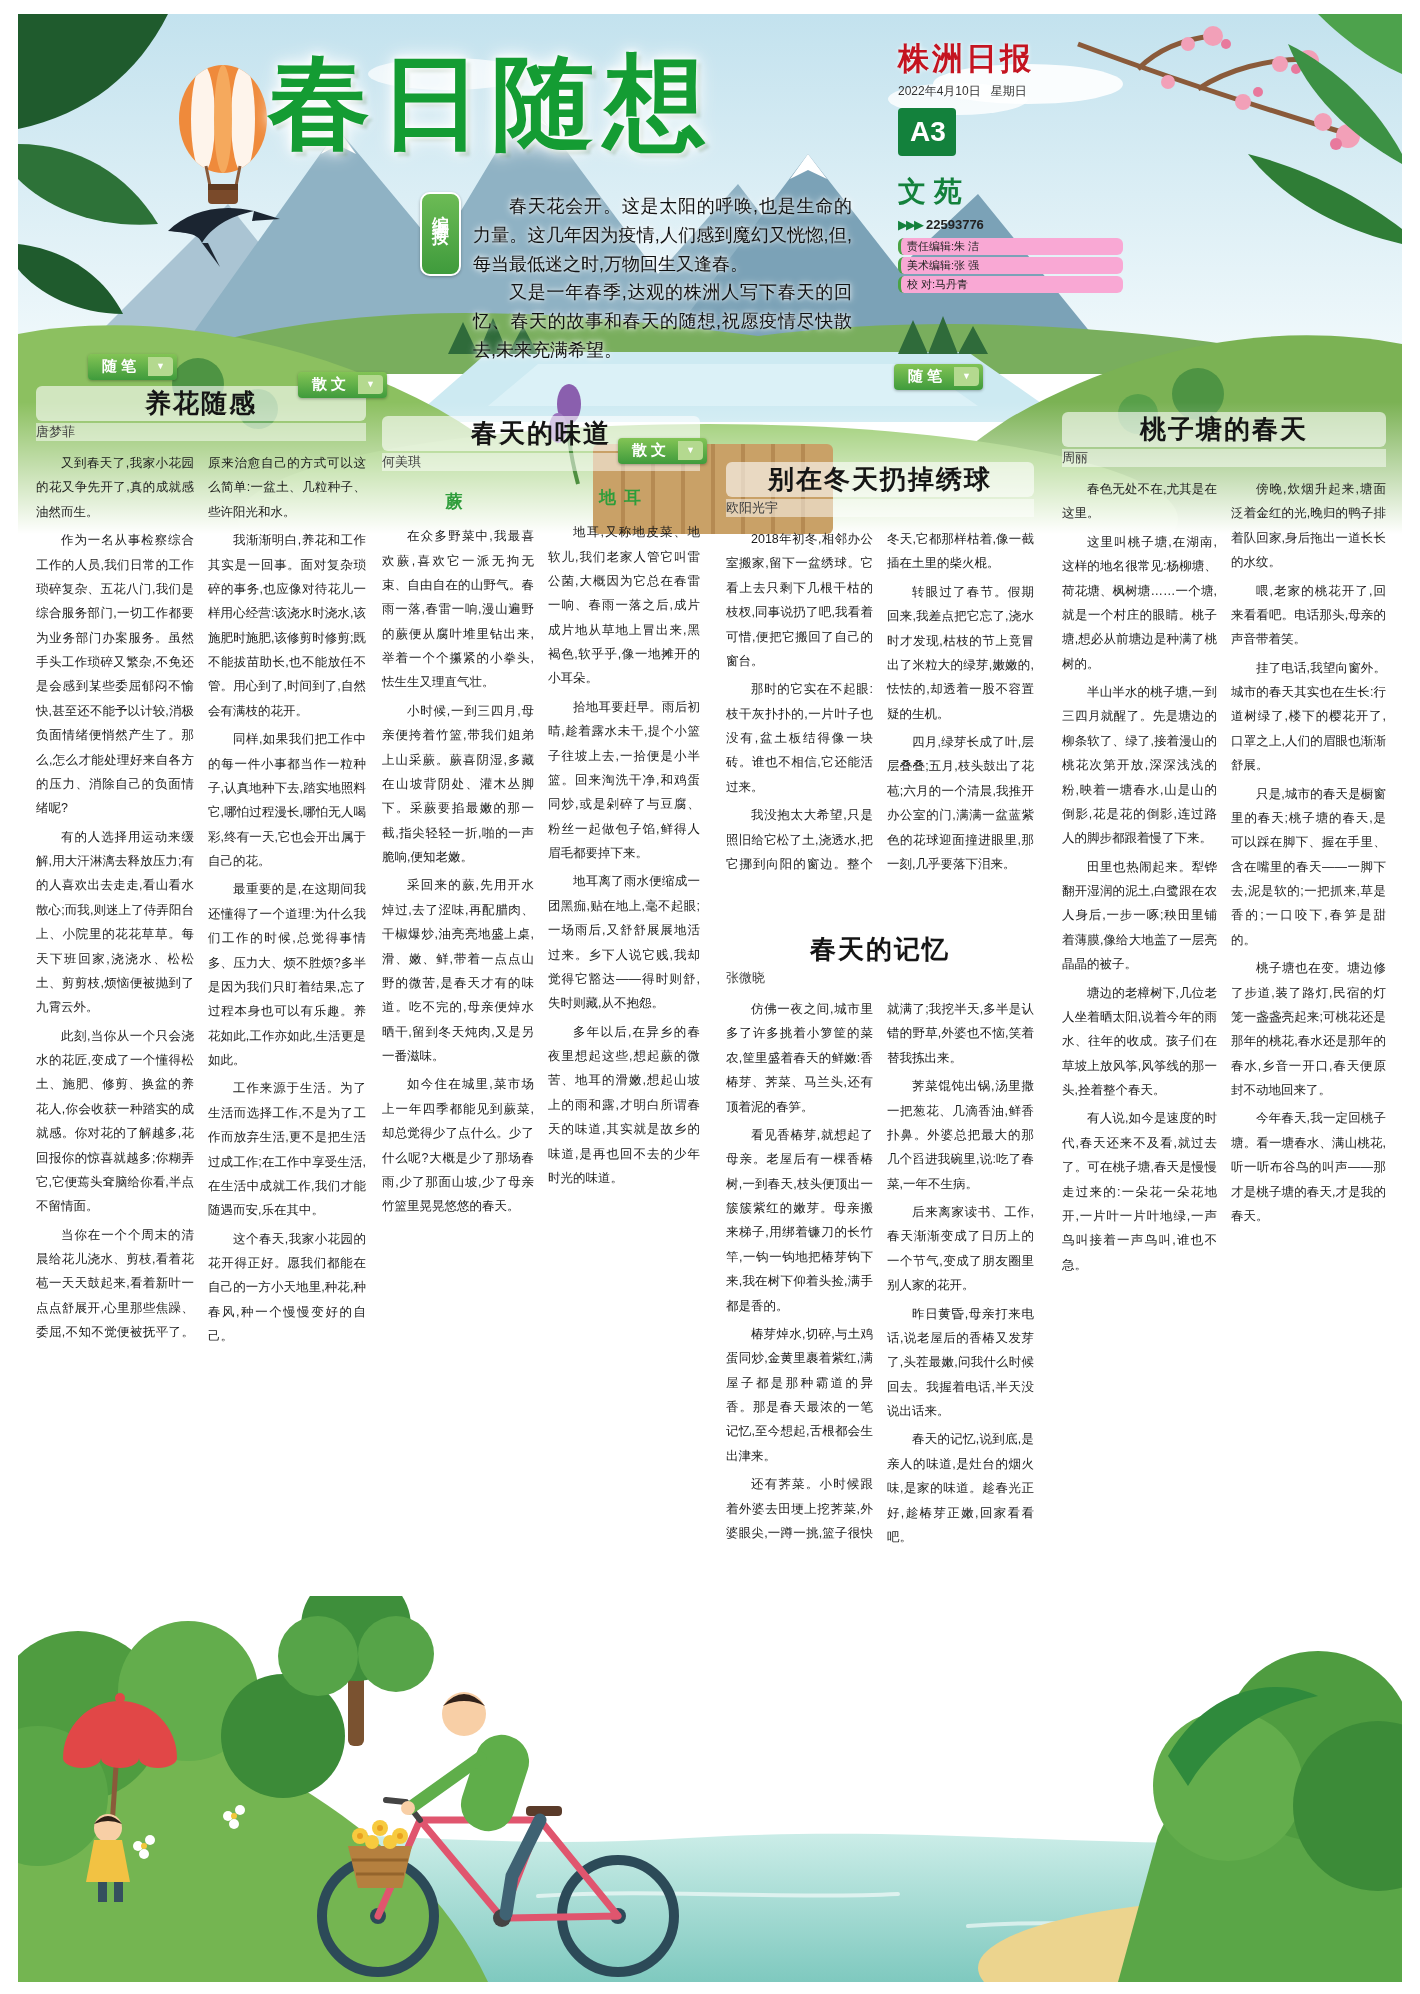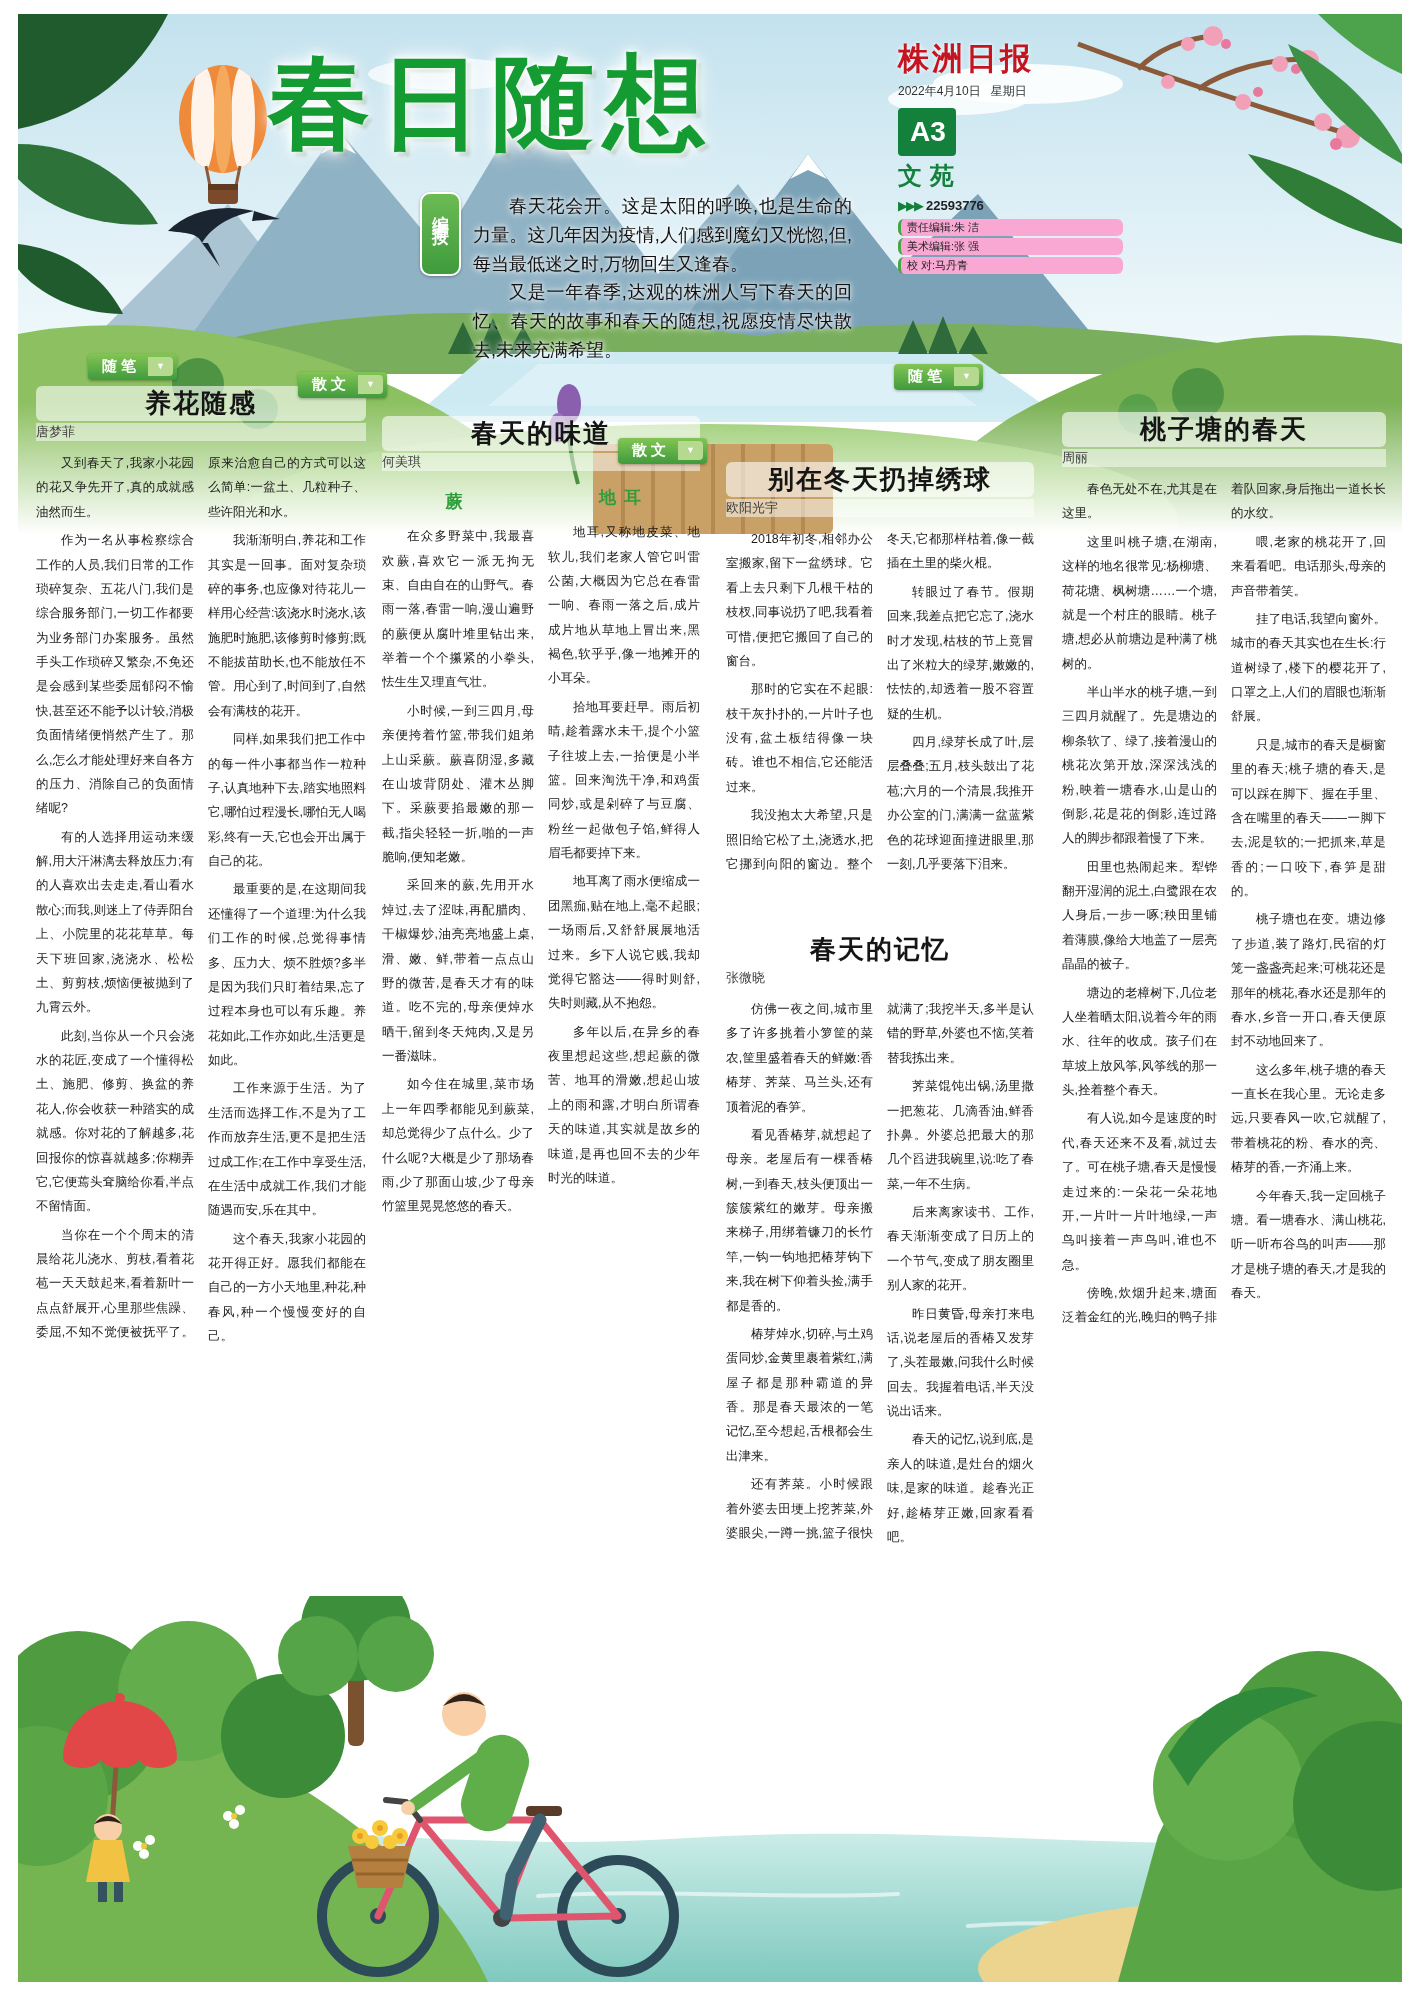--- a/index.html
+++ b/index.html
@@ -8,21 +8,21 @@
   svg{display:block;}
 
   .header-art{position:absolute;left:18px;top:14px;width:1384px;height:520px;z-index:1;}
   .footer-art{position:absolute;left:18px;bottom:12px;width:1384px;height:386px;z-index:2;}
 
   .masthead{position:absolute;left:898px;top:38px;width:225px;z-index:6;}
   .paper-name{color:#c41420;font-size:31px;font-weight:900;font-family:"Liberation Serif",serif;letter-spacing:3px;text-shadow:0 0 4px #fff;}
   .date-row{margin-top:3px;font-size:12px;color:#333;display:flex;gap:10px;align-items:baseline;}
   .page-sec{display:flex;flex-direction:column;gap:4px;margin-top:8px;}
   .pageno{background:#13813c;color:#fff;font-weight:bold;font-size:28px;padding:8px 12px;border-radius:4px;width:34px;text-align:center;}
-  .section{color:#13813c;font-weight:bold;font-size:24px;letter-spacing:8px;}
+  .section{color:#13813c;font-weight:bold;font-size:28px;letter-spacing:8px;margin-top:13px;}
   .hotline{margin-top:6px;font-size:13px;color:#222;font-weight:bold;}
   .hotline .arrows{color:#13813c;margin-right:4px;letter-spacing:-2px;}
   .editors{margin-top:6px;}
   .editors p{margin:2px 0;font-size:11px;color:#222;background:#f9a8d4;border-left:3px solid #4aa344;padding:1px 6px;border-radius:6px;}
 
   .main-title{position:absolute;left:268px;top:48px;z-index:6;margin:0;font-family:"Liberation Serif","DejaVu Serif",serif;
     font-size:102px;font-weight:900;color:#149c33;letter-spacing:10px;line-height:1.1;
     text-shadow:0 0 6px #fff,0 0 14px #fff,0 0 22px rgba(255,255,255,.95),4px 4px 3px rgba(20,80,20,.28);}
 
   .editor-note{position:absolute;left:420px;top:192px;width:432px;display:flex;gap:12px;z-index:6;}
@@ -290,21 +290,20 @@
         <p>这里叫桃子塘,在湖南,这样的地名很常见:杨柳塘、荷花塘、枫树塘……一个塘,就是一个村庄的眼睛。桃子塘,想必从前塘边是种满了桃树的。</p>
         <p>半山半水的桃子塘,一到三四月就醒了。先是塘边的柳条软了、绿了,接着漫山的桃花次第开放,深深浅浅的粉,映着一塘春水,山是山的倒影,花是花的倒影,连过路人的脚步都跟着慢了下来。</p>
         <p>田里也热闹起来。犁铧翻开湿润的泥土,白鹭跟在农人身后,一步一啄;秧田里铺着薄膜,像给大地盖了一层亮晶晶的被子。</p>
         <p>塘边的老樟树下,几位老人坐着晒太阳,说着今年的雨水、往年的收成。孩子们在草坡上放风筝,风筝线的那一头,拴着整个春天。</p>
         <p>有人说,如今是速度的时代,春天还来不及看,就过去了。可在桃子塘,春天是慢慢走过来的:一朵花一朵花地开,一片叶一片叶地绿,一声鸟叫接着一声鸟叫,谁也不急。</p>
         <p>傍晚,炊烟升起来,塘面泛着金红的光,晚归的鸭子排着队回家,身后拖出一道长长的水纹。</p>
         <p>喂,老家的桃花开了,回来看看吧。电话那头,母亲的声音带着笑。</p>
         <p>挂了电话,我望向窗外。城市的春天其实也在生长:行道树绿了,楼下的樱花开了,口罩之上,人们的眉眼也渐渐舒展。</p>
         <p>只是,城市的春天是橱窗里的春天;桃子塘的春天,是可以踩在脚下、握在手里、含在嘴里的春天——一脚下去,泥是软的;一把抓来,草是香的;一口咬下,春笋是甜的。</p>
         <p>桃子塘也在变。塘边修了步道,装了路灯,民宿的灯笼一盏盏亮起来;可桃花还是那年的桃花,春水还是那年的春水,乡音一开口,春天便原封不动地回来了。</p>
-        <p>这么多年,桃子塘的春天一直长在我心里。无论走多远,只要春风一吹,它就醒了,带着桃花的粉、春水的亮、椿芽的香,一齐涌上来。</p>
         <p>今年春天,我一定回桃子塘。看一塘春水、满山桃花,听一听布谷鸟的叫声——那才是桃子塘的春天,才是我的春天。</p>
       </div>
   </section>
 
   <svg class="footer-art" viewBox="0 0 1384 386" aria-hidden="true">
     <defs>
       <linearGradient id="wtr" x1="0" y1="0" x2="0" y2="1">
           <stop offset="0" stop-color="#cdeee9"></stop>
           <stop offset="1" stop-color="#7fc9bf"></stop>
         </linearGradient>

